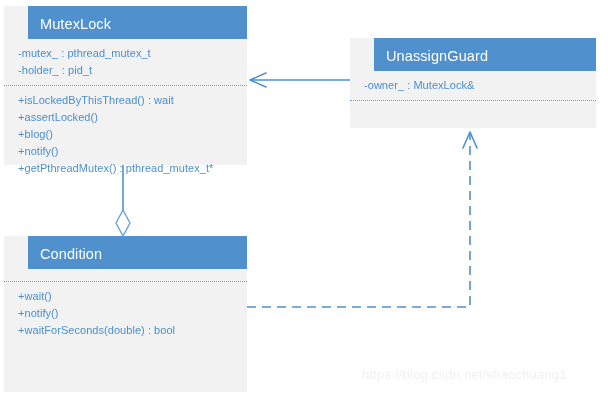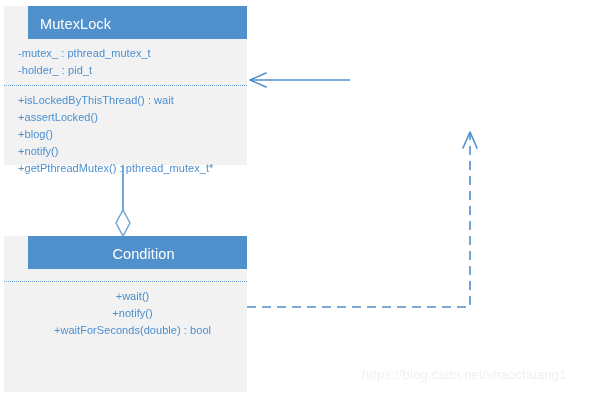--- a/index.html
+++ b/index.html
@@ -52,21 +52,21 @@
     min-height: 22px;
   }
 
   
   #class-mutexlock {
     left: 4px; top: 6px; width: 243px; height: 159px;
   }
   #class-mutexlock .uml-header { height: 33px; }
 
   #class-condition {
-    left: 4px; top: 236px; width: 243px; height: 156px; text-align: center;
+    left: 4px; top: 236px; width: 243px; height: 156px;
   }
   #class-condition .uml-header { height: 33px; }
 
   #class-unassignguard {
     left: 350px; top: 38px; width: 246px; height: 90px;
   }
   #class-unassignguard .uml-header { height: 33px; }
 
   
   #connectors {
@@ -114,20 +114,28 @@
     <div class="uml-compartment">
     </div>
     <div class="sep"></div>
     <div class="uml-compartment">
       <div class="uml-row">+wait()</div>
       <div class="uml-row">+notify()</div>
       <div class="uml-row">+waitForSeconds(double) : bool</div>
     </div>
   </div>
 
+  <div class="uml-class" id="class-unassignguard">
+    <div class="uml-header">UnassignGuard</div>
+    <div class="uml-compartment">
+      <div class="uml-row">-owner_ : MutexLock&amp;</div>
+    </div>
+    <div class="sep"></div>
+    <div class="uml-compartment empty"></div>
+  </div>
 
   <svg id="connectors" viewBox="0 0 608 404">
 
     <g>
       <line x1="123" y1="165" x2="123" y2="213" stroke="#4f90cd" stroke-width="1.6"></line>
       <polygon points="123,210 130,223 123,236 116,223" fill="#ffffff" stroke="#6aa3d8" stroke-width="1.4"></polygon>
     </g>
 
     <g>
       <line x1="350" y1="80" x2="252" y2="80" stroke="#4f90cd" stroke-width="1.6"></line>

